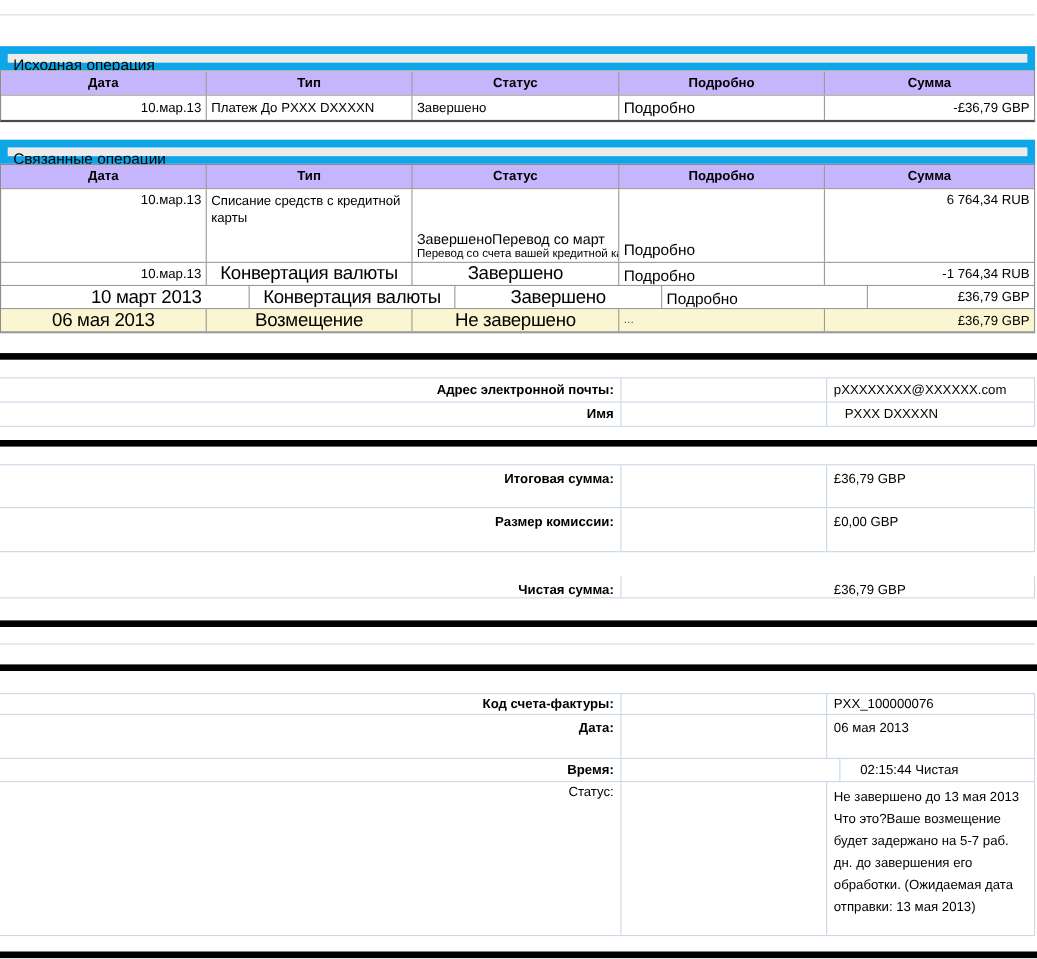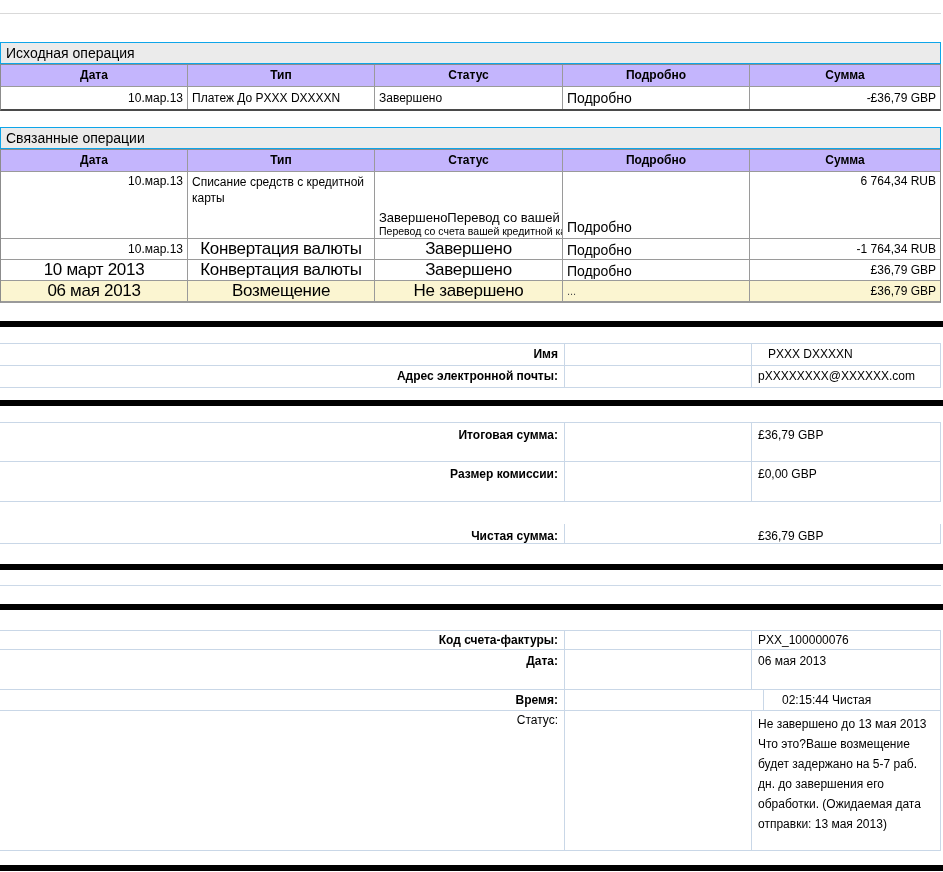--- a/index.html
+++ b/index.html
@@ -5,21 +5,21 @@
   html,body{margin:0;padding:0;background:#fff;}
   .page{position:relative;width:943px;height:872px;background:#fff;color:#000;
         font-family:"Liberation Sans",sans-serif;font-size:12px;overflow:hidden;}
 
   .topline{position:absolute;top:13px;left:0;width:941px;border-top:1px solid #d9d9d9;}
 
   .title{position:absolute;top:21px;left:4px;height:21px;line-height:21px;font-size:13px;white-space:pre;}
   .title .b{font-weight:bold;}
 
   .secbar{position:absolute;left:0;width:941px;height:22px;box-sizing:border-box;
-          background:#ebebeb;border:1px solid #0ea5e9;font-size:14px;line-height:20px;padding:0 5px;}
+          background:#ebebeb;border:7px solid #0ea5e9;font-size:14px;line-height:20px;padding:0 5px;}
 
   
   .tbl{position:absolute;left:0;width:941px;box-sizing:border-box;
        border:1px solid #8c8c8c;border-bottom:2px solid #9a9a9a;background:#fff;}
   .tbl.t1{border-bottom:2px solid #4a4a4a;}
   .trow{display:flex;border-top:1px solid #9a9a9a;}
   .trow:first-child{border-top:none;}
   .hrow{background:#c4b5fd;font-weight:bold;}
   .c{box-sizing:border-box;border-right:1px solid #9a9a9a;padding:1px 4px;overflow:hidden;position:relative;}
   .c:last-child{border-right:none;}
@@ -97,67 +97,67 @@
       <div class="c c3">Статус</div>
       <div class="c c4">Подробно</div>
       <div class="c c5">Сумма</div>
     </div>
 
     <div class="trow" style="height:66px;">
       <div class="c c1 right vtop">10.мар.13</div>
       <div class="c c2 vtop" style="line-height:16px;">Списание средств с кредитной карты</div>
       <div class="c c3">
         <div class="bottomtxt">
-          <div class="statline1">ЗавершеноПеревод со вашей</div>
+          <div class="statline1">ЗавершеноПеревод со март</div>
           <div class="statline2">Перевод со счета вашей кредитной карты</div>
         </div>
       </div>
       <div class="c c4">
         <div class="bottomtxt big" style="bottom:3px;">Подробно</div>
       </div>
       <div class="c c5 right vtop">6 764,34 RUB</div>
     </div>
 
     <div class="trow" style="height:20px;">
       <div class="c c1 right lh19">10.мар.13</div>
       <div class="c c2 narrow lh19">Конвертация валюты</div>
       <div class="c c3 narrow lh19">Завершено</div>
       <div class="c c4 big" style="line-height:20px;">Подробно</div>
       <div class="c c5 right lh19">-1 764,34 RUB</div>
     </div>
 
-    <div class="trow" style="height:20px;">
+    <div class="trow" style="height:20px;padding-left:39px;">
       <div class="c c1 narrow lh19">10 март 2013</div>
       <div class="c c2 narrow lh19">Конвертация валюты</div>
       <div class="c c3 narrow lh19">Завершено</div>
       <div class="c c4 big" style="line-height:20px;">Подробно</div>
       <div class="c c5 right lh19">£36,79 GBP</div>
     </div>
 
     <div class="trow ylw" style="height:20px;">
       <div class="c c1 narrow lh19">06 мая 2013</div>
       <div class="c c2 narrow lh19">Возмещение</div>
       <div class="c c3 narrow lh19">Не завершено</div>
       <div class="c c4 dots lh19">...</div>
       <div class="c c5 right lh19">£36,79 GBP</div>
     </div>
   </div>
 
   <div class="bar" style="top:321px;"></div>
 
   <div class="detail" style="top:343px;">
     <div class="drow" style="height:22px;">
+      <div class="dlabel lh22">Адрес электронной почты:</div>
+      <div class="dmid"></div>
+      <div class="dval lh22">pXXXXXXXX@XXXXXX.com</div>
+    </div>
+    <div class="drow" style="height:22px;">
       <div class="dlabel lh22">Имя</div>
       <div class="dmid"></div>
       <div class="dval lh22 indent">PXXX DXXXXN</div>
-    </div>
-    <div class="drow" style="height:22px;">
-      <div class="dlabel lh22">Адрес электронной почты:</div>
-      <div class="dmid"></div>
-      <div class="dval lh22">pXXXXXXXX@XXXXXX.com</div>
     </div>
   </div>
 
   <div class="bar" style="top:400px;"></div>
 
   <div class="detail" style="top:422px;">
     <div class="drow padtop" style="height:39px;">
       <div class="dlabel">Итоговая сумма:</div>
       <div class="dmid"></div>
       <div class="dval">£36,79 GBP</div>

